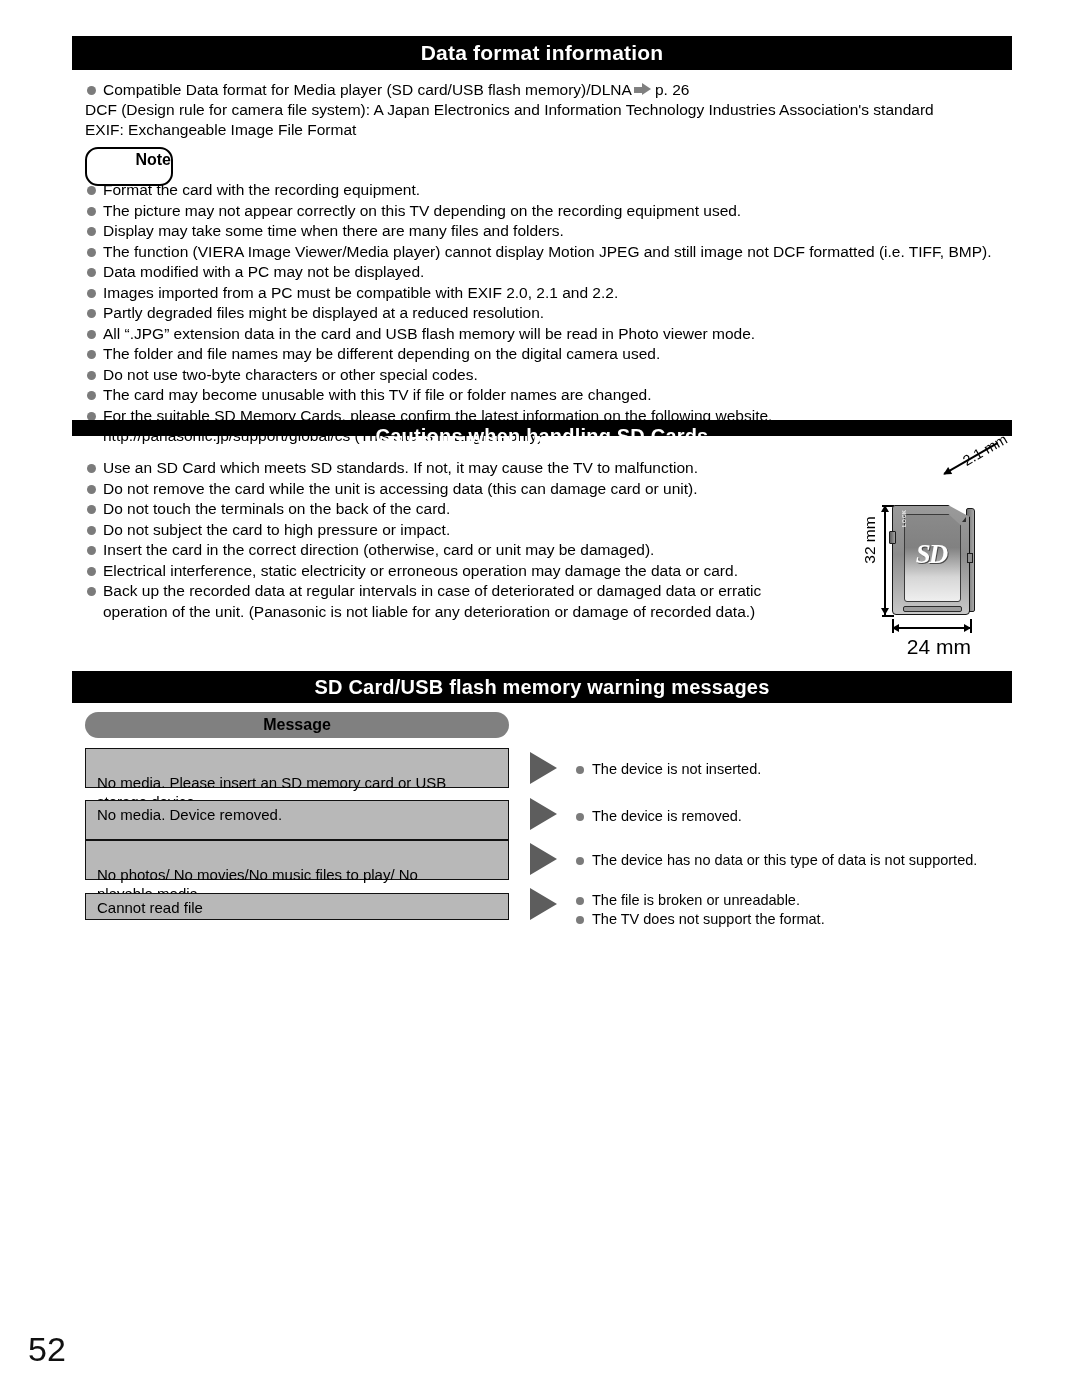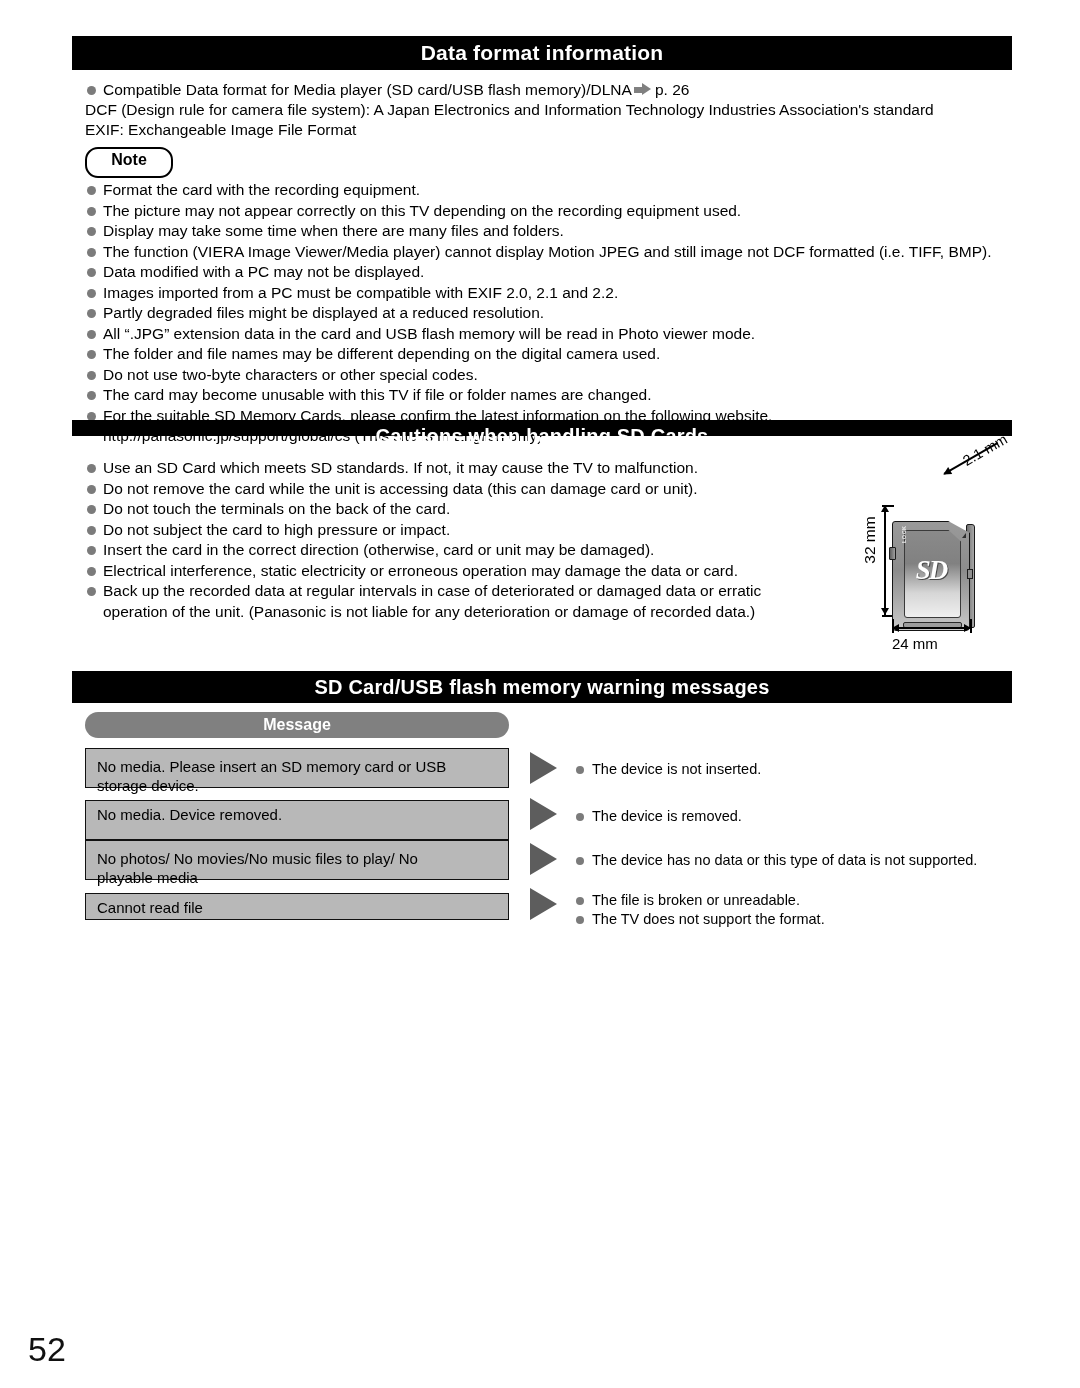--- a/index.html
+++ b/index.html
@@ -78,24 +78,24 @@
     left: 8px; top: 0;
     border-top: 6.5px solid transparent;
     border-bottom: 6.5px solid transparent;
     border-left: 9px solid #808080;
   }
 
   
   .note-badge {
     position: absolute;
     left: 85px; top: 147px;
-    width: 88px; height: 31px;
+    width: 88px; height: 39px;
     border: 2px solid #000;
     border-radius: 13px;
-    text-align: center;
+    text-align: right;
     line-height: 21px;
     font-size: 16px;
     font-weight: bold;
     background: #fff;
   }
 
   .note-list { position: absolute; left: 85px; top: 180px; width: 930px; }
   .note-list .b-row { margin-bottom: 0.5px; }
 
   
@@ -104,21 +104,21 @@
 
   
   .sd-figure {
     position: absolute;
     left: 848px; top: 455px;
     width: 172px; height: 205px;
   }
   .sd-card-body {
     position: absolute;
     left: 44px; top: 50px;
-    width: 78px; height: 110px; margin-top: 16px;
+    width: 78px; height: 110px;
   }
   
   .sd-edge {
     position: absolute;
     left: 74px; top: 3px;
     width: 9px; height: 104px;
     background: linear-gradient(to right,#6f6f6f,#a8a8a8);
     border: 1.3px solid #1a1a1a;
     border-radius: 2px 3px 2px 2px;
   }
@@ -246,22 +246,22 @@
     position: absolute; top: 164px;
     width: 1.5px; height: 14px; background: #000;
   }
   .dim-h-tick-l { left: 44px; }
   .dim-h-tick-r { left: 122px; }
 
   .label-24 {
     position: absolute;
     left: 44px; top: 180px;
     width: 79px;
-    text-align: left;
-    font-size: 15px;
+    text-align: right;
+    font-size: 21px;
     white-space: nowrap;
   }
 
   .dim-thickness-line {
     position: absolute;
     left: 96px; top: 18px;
     width: 62px; height: 1.5px;
     background: #000;
     transform: rotate(-30deg);
     transform-origin: left center;
@@ -282,39 +282,39 @@
     transform-origin: left top;
     white-space: nowrap;
   }
 
   
   .pill {
     position: absolute;
     height: 26px;
     background: #808080;
     border-radius: 13px;
-    color: #ffffff;
+    color: #000000;
     font-weight: bold;
     font-size: 16px;
     line-height: 26px;
     text-align: center;
   }
   #pill-message { left: 85px; top: 712px; width: 424px; }
   #pill-meaning { left: 575px; top: 712px; width: 424px; }
 
   .msg-box {
     position: absolute;
     left: 85px;
     width: 424px;
     background: #b8b8b8;
     border: 1.6px solid #111;
     font-size: 15px;
     line-height: 19px;
     color: #000;
-    padding: 8px 9px 6px 11px;
+    padding: 24px 9px 6px 11px;
   }
   #msg-1 { top: 748px; height: 40px; }
   #msg-2 { top: 800px; height: 40px; padding-top: 4px; }
   #msg-3 { top: 840px; height: 40px; }
   #msg-4 { top: 893px; height: 27px; padding-top: 4px; }
 
   .tri {
     position: absolute;
     width: 0; height: 0;
     border-top: 16px solid transparent;

